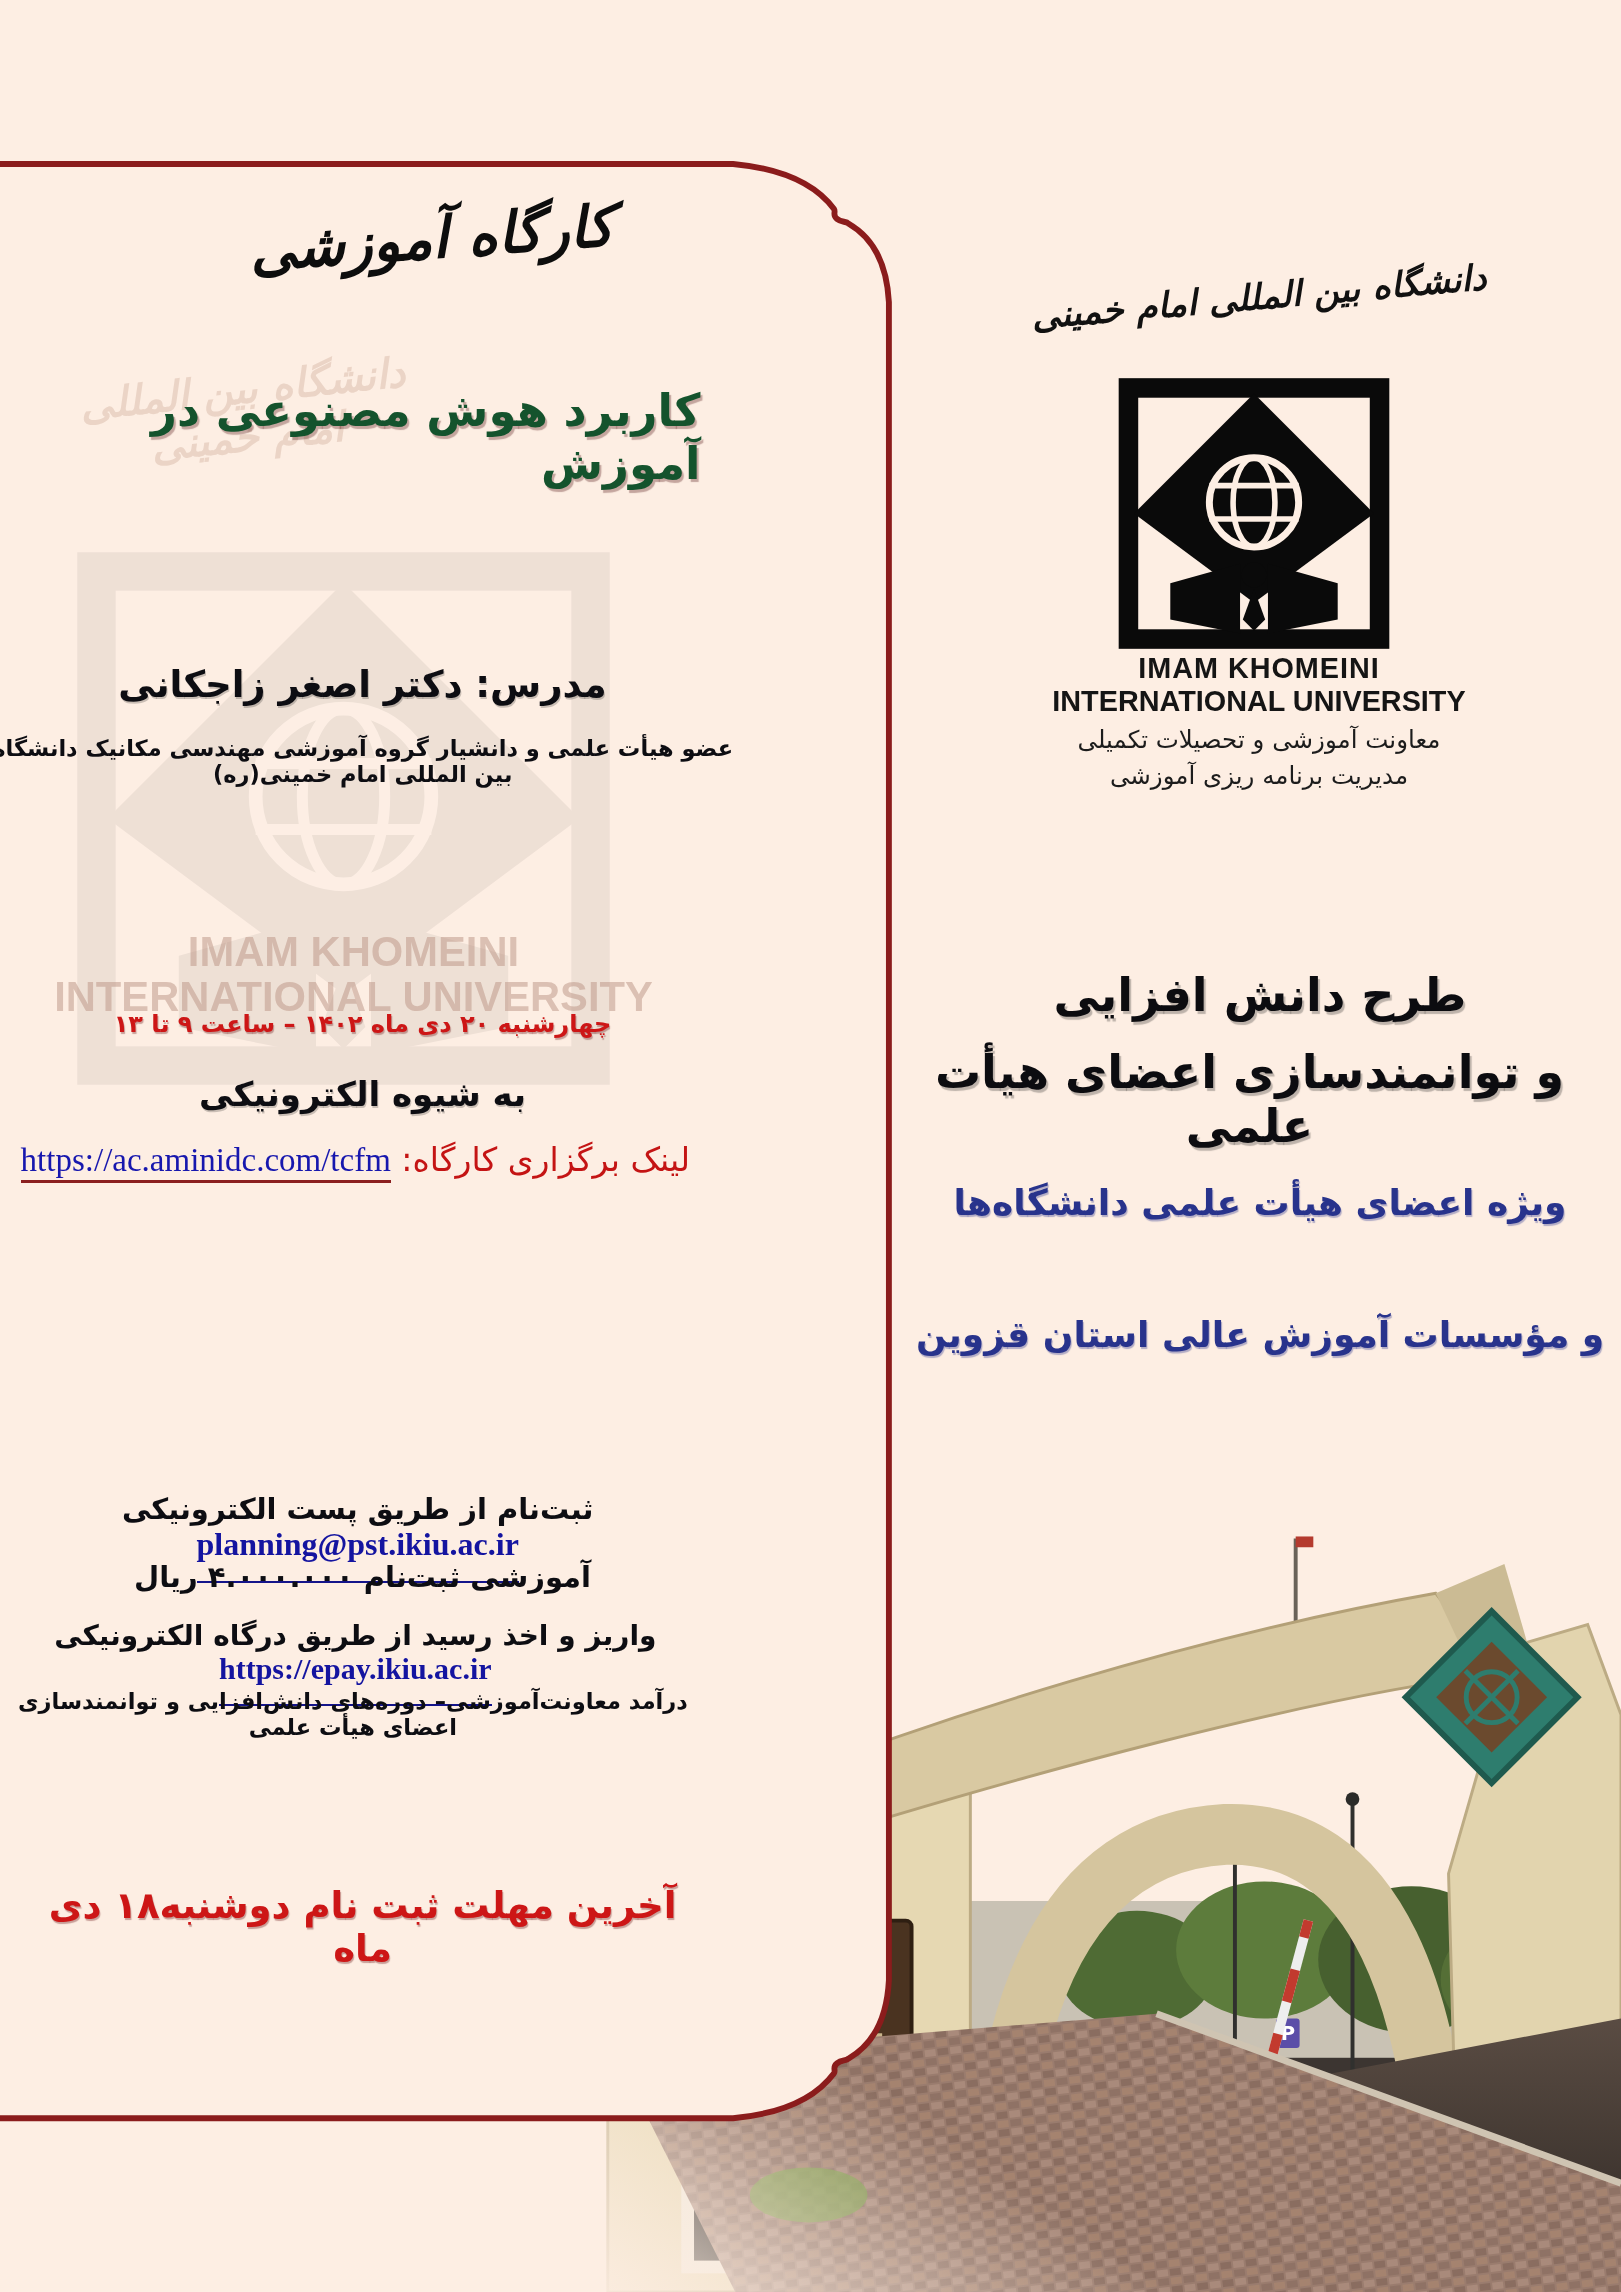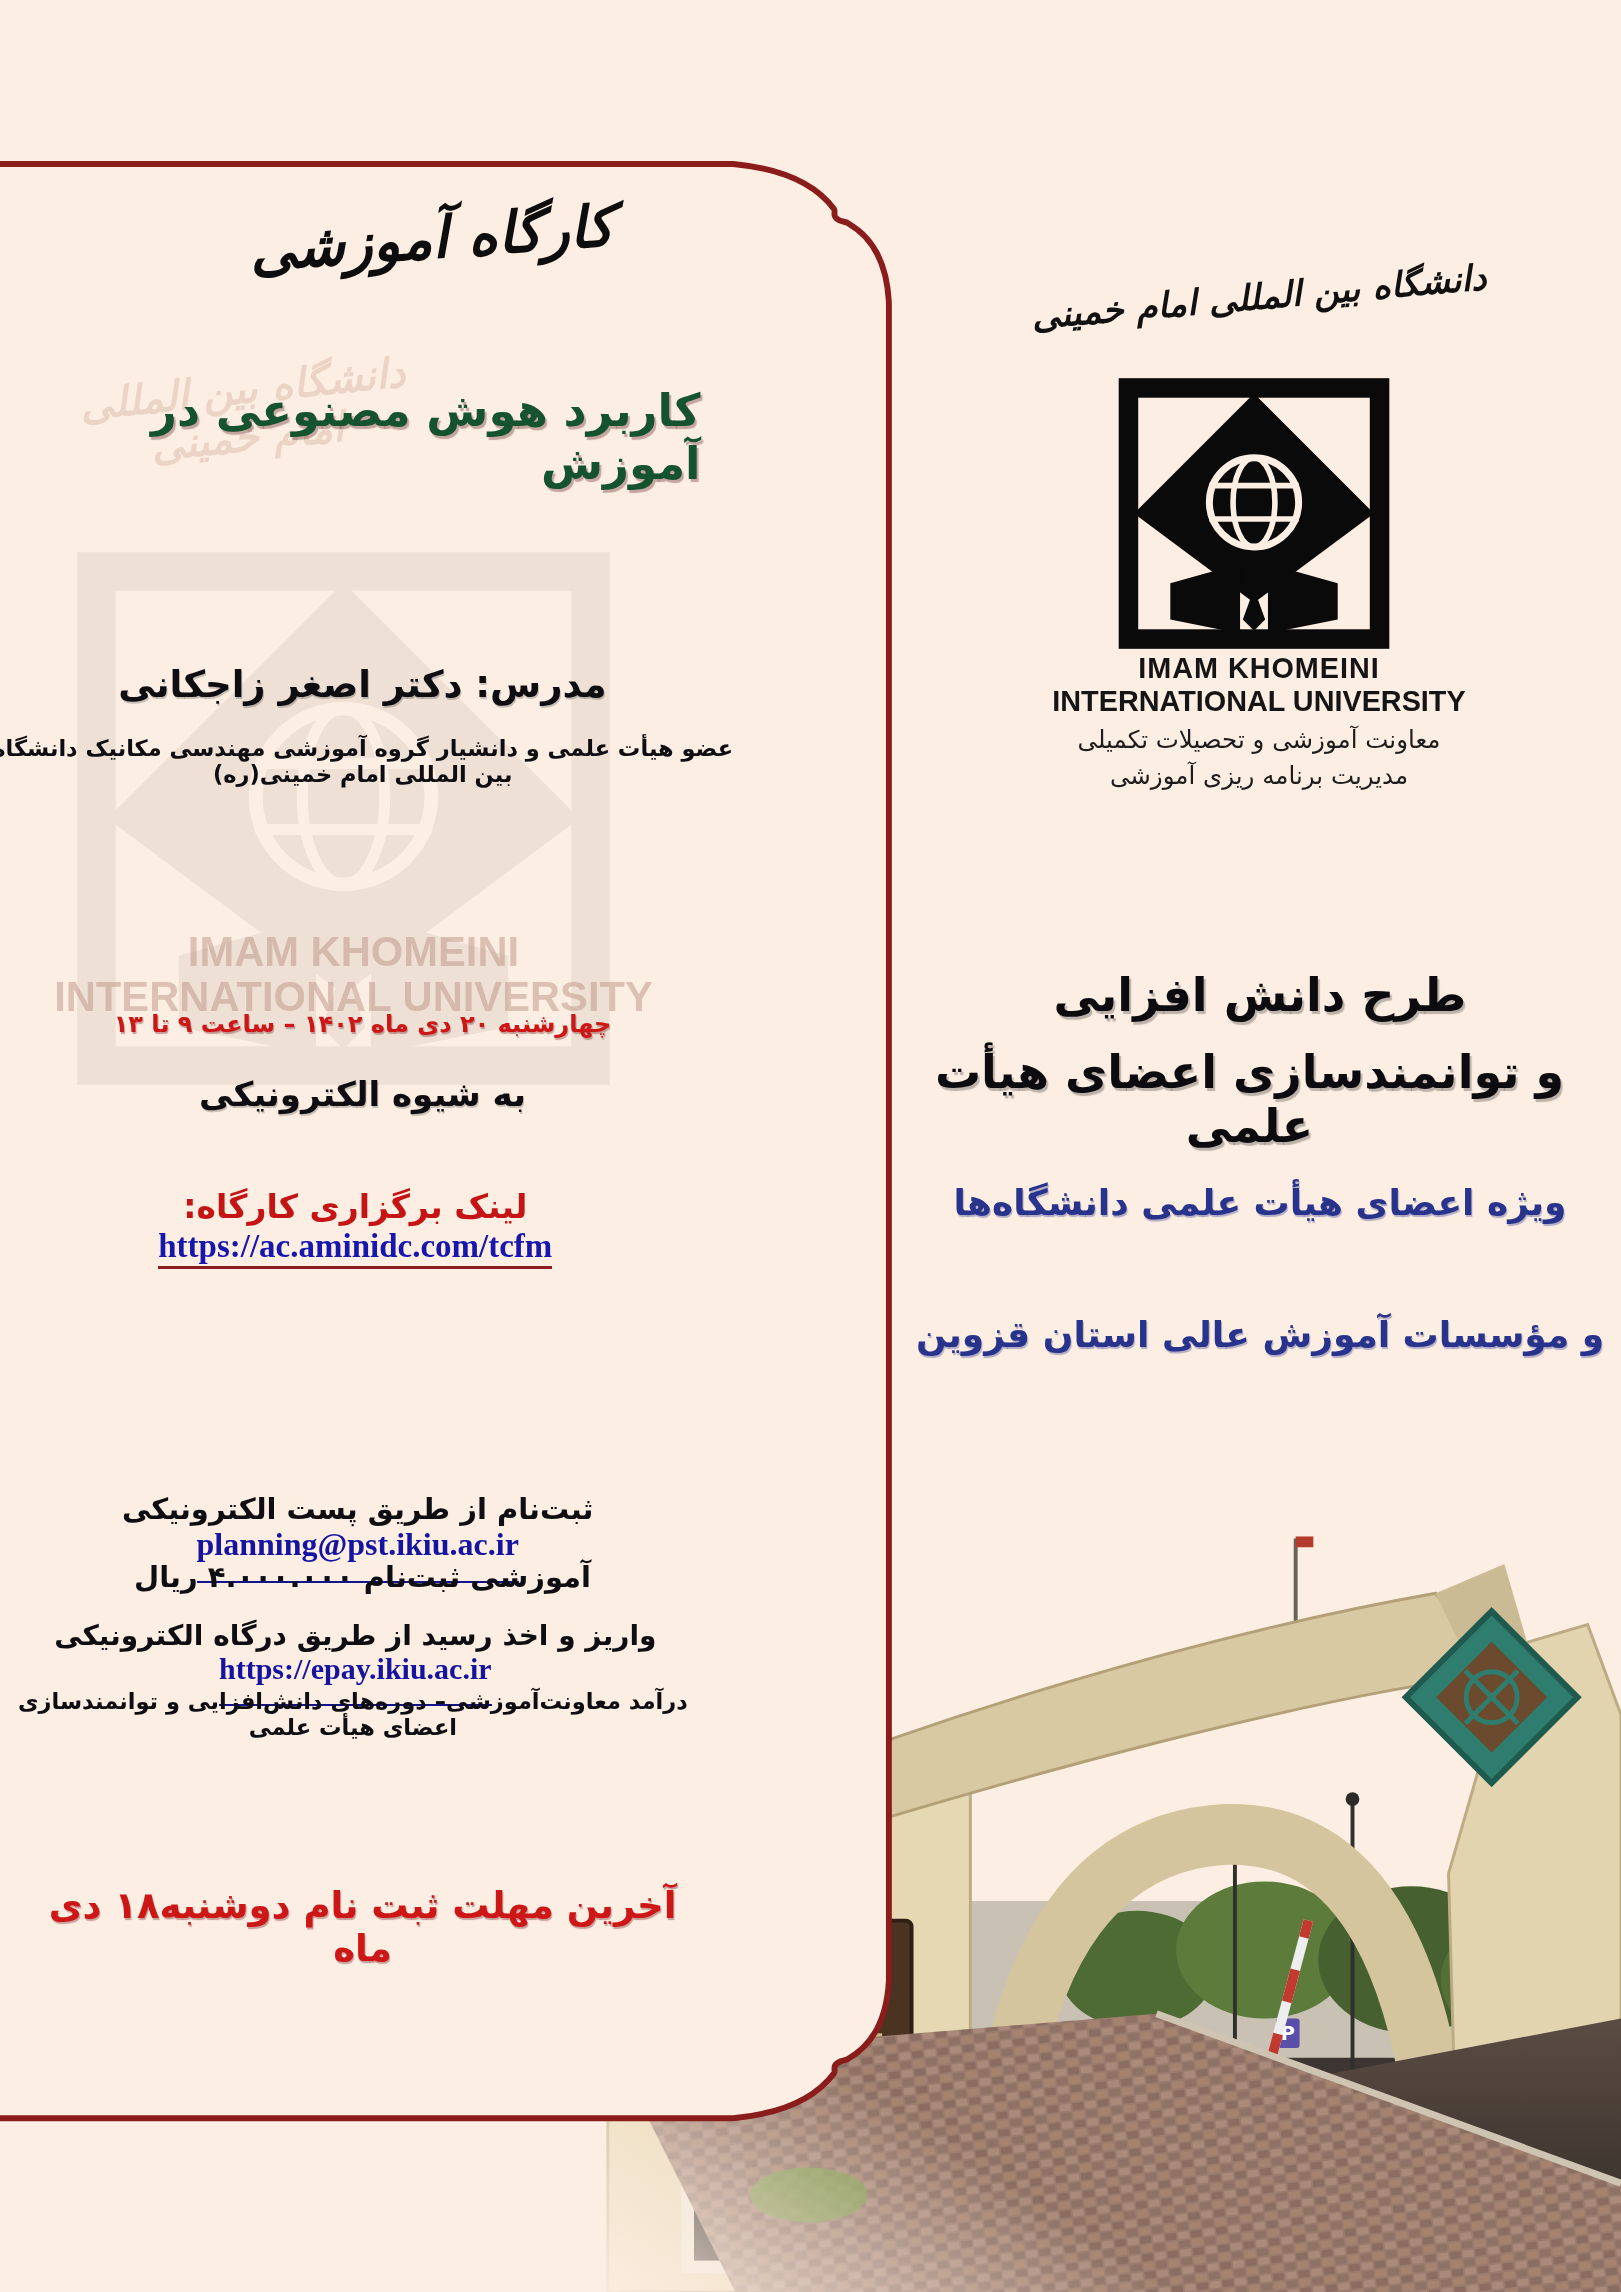--- a/index.html
+++ b/index.html
@@ -12,21 +12,21 @@
   .layer-panel{z-index:2;pointer-events:none;}
   .layer-mark{z-index:3;}
   .layer-text{z-index:4;}
   
   .script-header{left:118px;top:204px;width:627px;font-family:"DejaVu Serif",serif;font-style:italic;font-weight:bold;font-size:57px;color:#0d0d0d;transform:rotate(-4deg);}
   .main-title{left:24.5px;top:384px;width:676px;font-size:45px;font-weight:bold;color:#14532d;text-shadow:2px 2.9px 1px rgba(90,30,30,.35);text-align:right;}
   .instructor{left:24.5px;top:663px;width:676px;font-size:37px;font-weight:bold;color:#0d0d12;text-shadow:1px 2px 0 rgba(0,0,0,.2);}
   .affiliation{left:-9.8px;top:735px;width:745px;font-size:22.5px;font-weight:bold;color:#0d0d12;}
   .date-line{left:24.5px;top:1010px;width:676px;font-size:24px;font-weight:bold;color:#cd1616;text-shadow:1px 2px 1px rgba(120,40,40,.4);}
   .mode-line{left:24.5px;top:1074px;width:676px;font-size:34px;font-weight:bold;color:#0d0d12;text-shadow:1px 2px 0 rgba(0,0,0,.2);}
-  .link-line{left:9.8px;top:1187px;width:691px;font-size:33px;font-weight:bold;}
+  .link-line{left:9.8px;top:1140px;width:691px;font-size:33px;font-weight:normal;}
   .link-label{color:#c41414;}
   .url{font-family:"Liberation Serif",serif;color:#1717ae;border-bottom:3.9px solid #8b1f1f;padding-bottom:2px;}
   .url2{font-family:"Liberation Serif",serif;color:#1414a0;border-bottom:2.9px solid #14148a;padding-bottom:19px;}
   .reg-line{left:14.7px;top:1492px;width:686px;font-size:29px;font-weight:bold;color:#0d0d12;}
   .reg-line .url2{font-size:32px;}
   .fee-line{left:24.5px;top:1560px;width:676px;font-size:29px;font-weight:bold;color:#0d0d12;}
   .pay-line{left:9.8px;top:1619px;width:691px;font-size:28px;font-weight:bold;color:#0d0d12;}
   .pay-line .url2{font-size:30px;}
   .note-line{left:4.9px;top:1688px;width:696px;font-size:22.5px;font-weight:bold;color:#0d0d12;}
   .deadline{left:24.5px;top:1884px;width:676px;font-size:37px;font-weight:bold;color:#cd1616;text-shadow:1px 2px 1px rgba(120,40,40,.4);}

